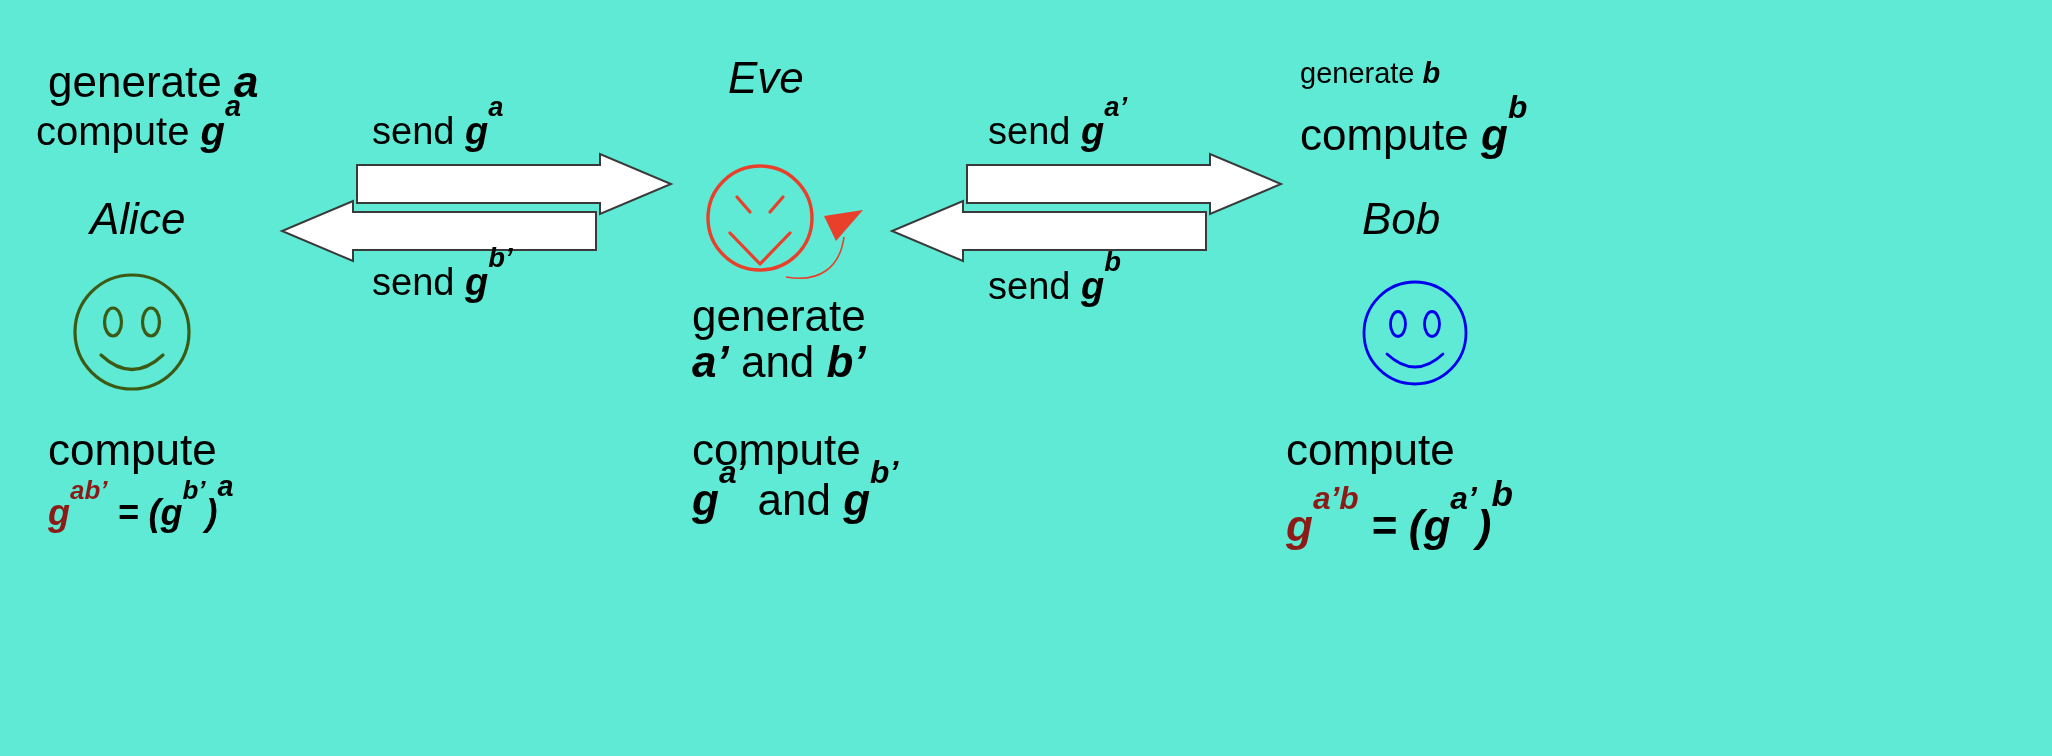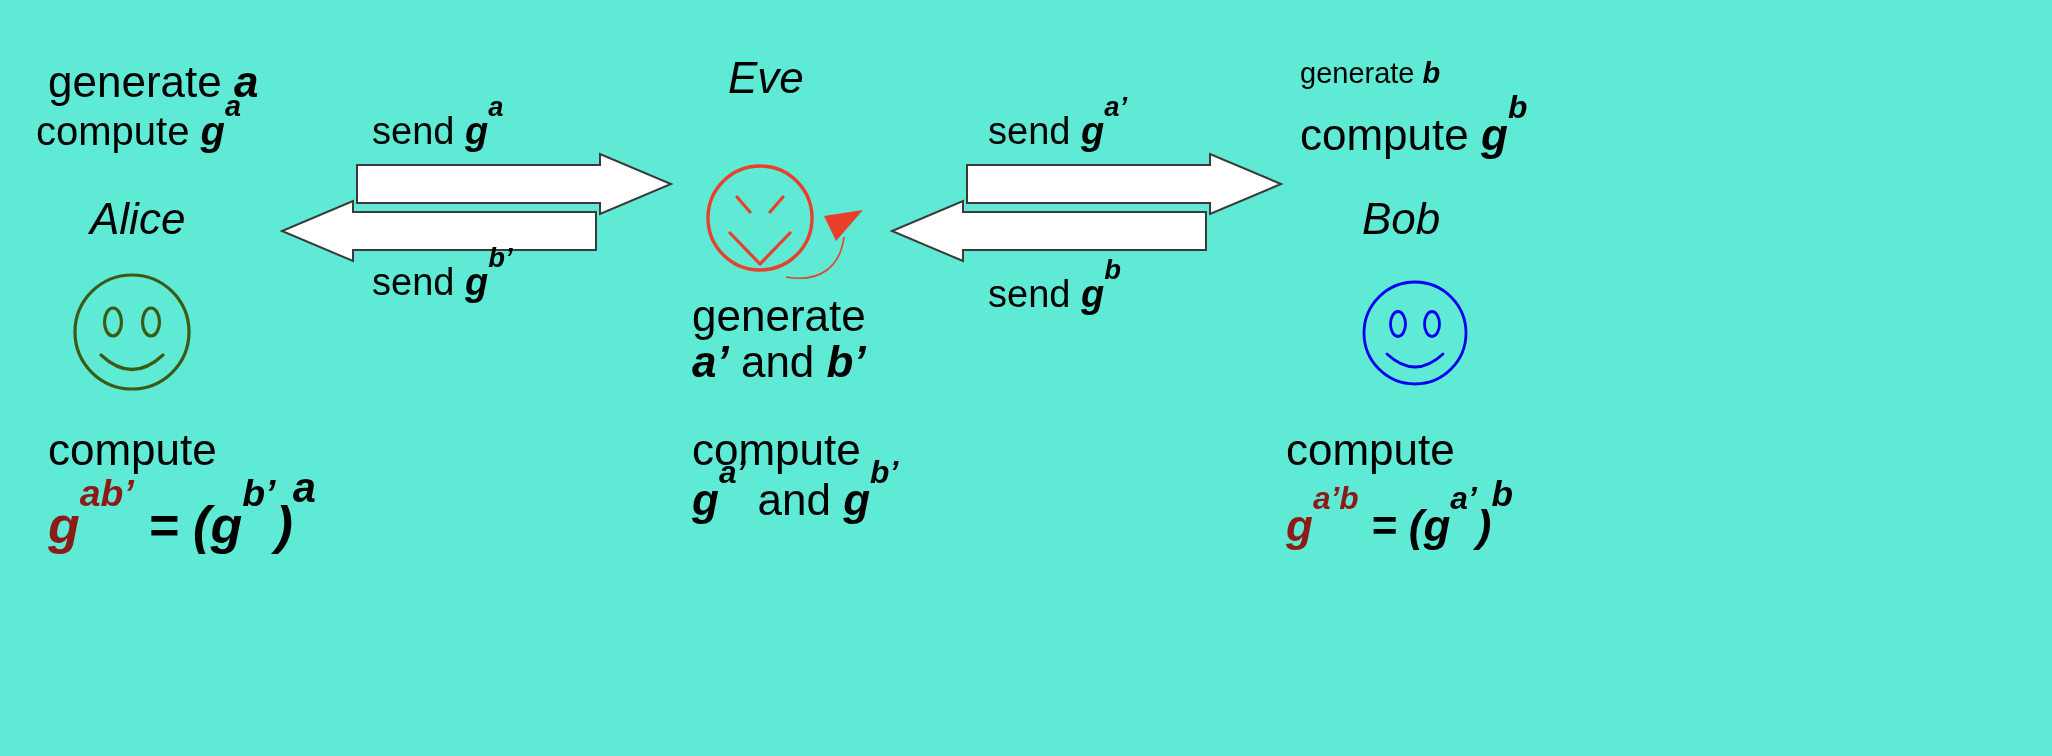--- a/index.html
+++ b/index.html
@@ -77,21 +77,21 @@
 
   <svg class="face" width="130" height="130" viewBox="0 0 130 130" style="left:67px; top:267px;">
     <circle cx="65" cy="65" r="57" fill="none" stroke="#3C5A14" stroke-width="3.2"></circle>
     <ellipse cx="46" cy="55" rx="8.5" ry="14" fill="none" stroke="#3C5A14" stroke-width="3.2"></ellipse>
     <ellipse cx="84" cy="55" rx="8.5" ry="14" fill="none" stroke="#3C5A14" stroke-width="3.2"></ellipse>
     <path d="M 34 88 Q 65 117 96 88" fill="none" stroke="#3C5A14" stroke-width="3.2" stroke-linecap="round"></path>
   </svg>
 
   <div class="txt plain" style="left:48px; top:424px; font-size:44px;">compute</div>
 
-  <div class="txt formula" style="left:48px; top:486px; font-size:52px;">
+  <div class="txt formula" style="left:48px; top:486px; font-size:36px;">
     <span class="red">g</span><sup class="bi red">ab’</sup><span> = </span><span>(</span><span>g</span><sup class="bi">b’</sup><span>)</span><sup class="big">a</sup>
   </div>
 
   <div class="txt plain" style="left:372px; top:105px; font-size:38px;">
     <span>send </span><span class="bi">g</span><sup class="bi">a</sup>
   </div>
 
   <svg class="arrowsvg" width="320" height="65" viewBox="0 0 320 65" style="left:355px; top:152px;">
     <path d="M 2 13 L 245 13 L 245 2 L 316 32 L 245 62 L 245 51 L 2 51 Z" fill="#ffffff" stroke="#3A3A3A" stroke-width="2"></path>
   </svg>
@@ -137,21 +137,21 @@
   </div>
 
   <svg class="arrowsvg" width="320" height="65" viewBox="0 0 320 65" style="left:965px; top:152px;">
     <path d="M 2 13 L 245 13 L 245 2 L 316 32 L 245 62 L 245 51 L 2 51 Z" fill="#ffffff" stroke="#3A3A3A" stroke-width="2"></path>
   </svg>
 
   <svg class="arrowsvg" width="320" height="65" viewBox="0 0 320 65" style="left:888px; top:199px;">
     <path d="M 318 13 L 75 13 L 75 2 L 4 32 L 75 62 L 75 51 L 318 51 Z" fill="#ffffff" stroke="#3A3A3A" stroke-width="2"></path>
   </svg>
 
-  <div class="txt plain" style="left:988px; top:268px; font-size:38px;">
+  <div class="txt plain" style="left:988px; top:260px; font-size:38px;">
     <span>send </span><span class="bi">g</span><sup class="bi">b</sup>
   </div>
 
   <div class="txt plain" style="left:1300px; top:56px; font-size:29px;">
     <span>generate</span><span>&nbsp;</span><span class="bi">b</span>
   </div>
 
   <div class="txt plain" style="left:1300px; top:105px; font-size:44px;">
     <span>compute</span><span>&nbsp;</span><span class="bi">g</span><sup class="bi">b</sup>
   </div>

